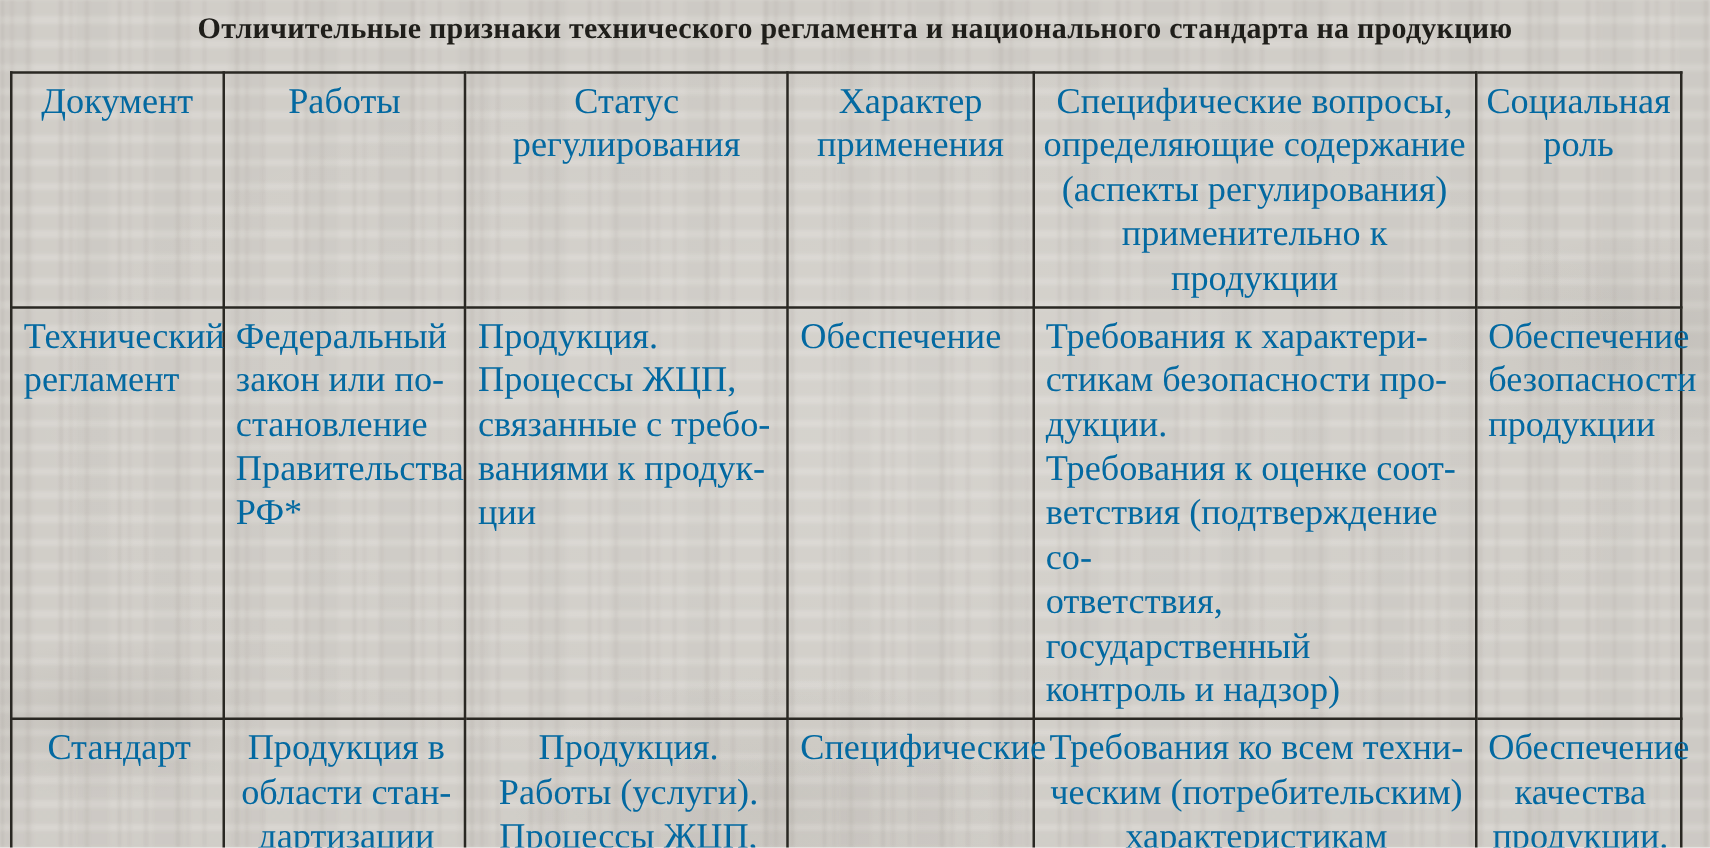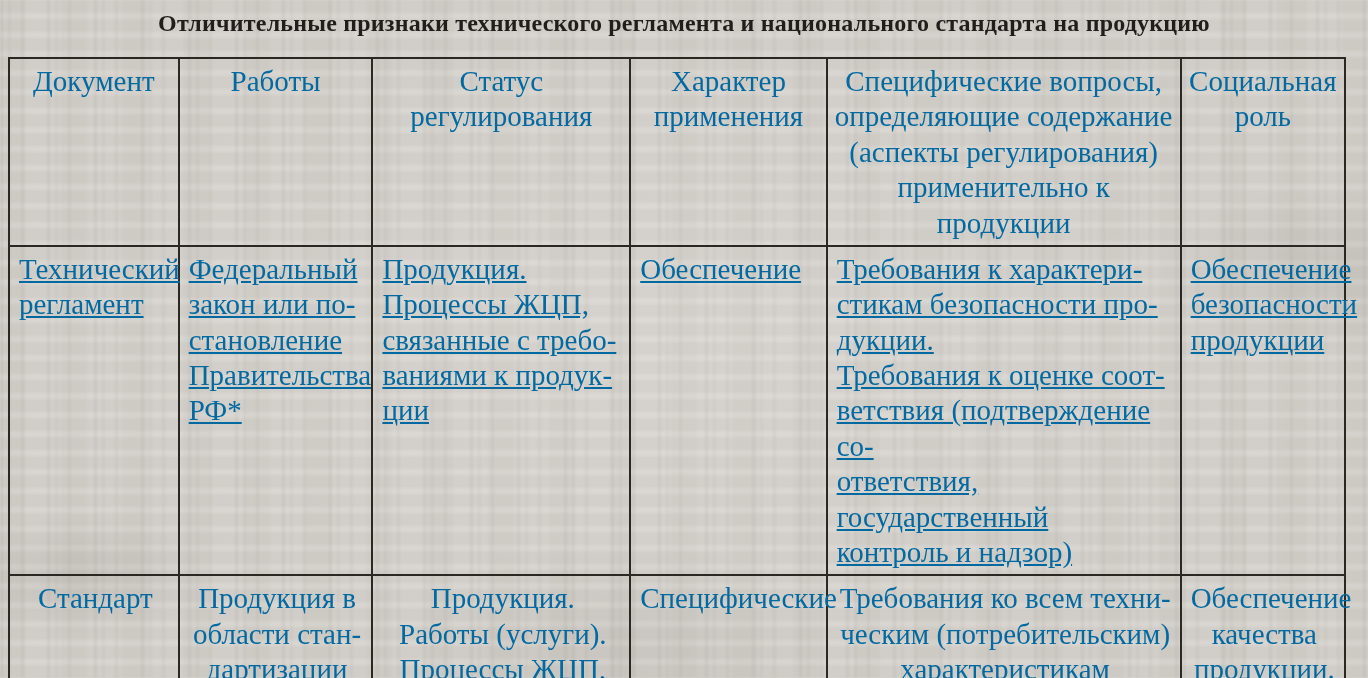--- a/index.html
+++ b/index.html
@@ -89,21 +89,21 @@
     text-align: center;
     padding: 5px 6px 4px;
     height: 121px;
   }
 
   table.doc-table td {
     text-align: left;
     padding: 5px 6px 4px 9px;
   }
 
-  tr.row-technical-regulation td { height: 174px; text-decoration: underline; }
+  tr.row-technical-regulation td { height: 174px; }
   tr.row-standard td             { height: 267px; text-align: center; }
 </style>
 </head>
 <body>
 
 <div class="page">
 
   <div class="ghost-layer"></div>
   <div class="ghost-layer-2"></div>
 

